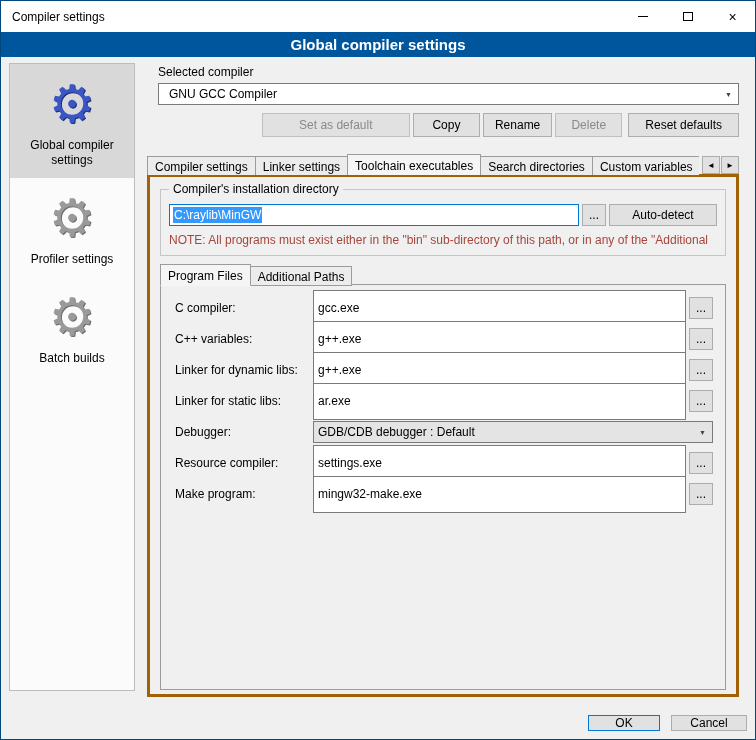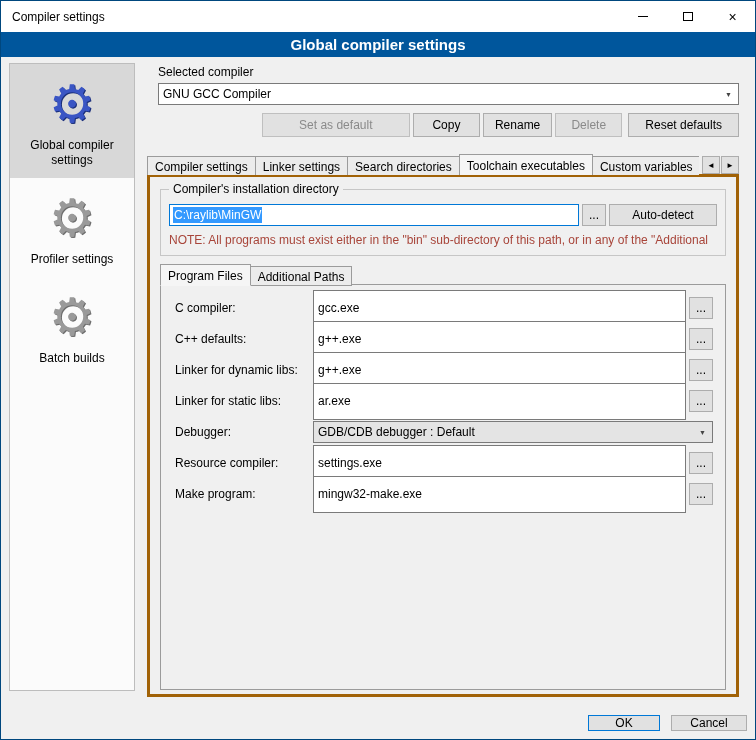--- a/index.html
+++ b/index.html
@@ -27,21 +27,21 @@
   .gear { font-size:52px; line-height:1; display:block; }
   .gear.blue { color:#3a55c4; text-shadow:1px 1px 0 #1b2f7a; }
   .gear.grey { color:#9a9a9a; text-shadow:1px 1px 0 #6d6d6d; }
   .side-label { font-size:12px; margin-top:8px; line-height:1.25; }
 
   
   .main { position:absolute; left:145px; right:8px; top:4px; bottom:42px; }
   .label-plain { font-size:12px; }
   .sel-label { margin:4px 8px 0 12px; }
 
-  .combo { height:22px; background:#fff; border:1px solid #7a7a7a; display:flex; align-items:center; font-size:12px; padding-left:4px; position:relative; cursor:default; }
+  .combo { height:22px; background:#fff; border:1px solid #7a7a7a; display:flex; align-items:center; font-size:12px; padding-left:10px; position:relative; cursor:default; }
   .combo .arrow { position:absolute; right:6px; top:7px; font-size:7px; color:#444; }
   .combo-main { margin:4px 8px 0 12px; }
 
   .btn { background:#e1e1e1; border:1px solid #adadad; font-size:12px; text-align:left; display:flex; align-items:center; justify-content:center; cursor:default; color:#000; }
   .btn.disabled { color:#8a8a8a; border-color:#bfbfbf; }
   .btn.default { border:1px solid #0078d7; }
   .btnrow { margin:8px 8px 0 12px; display:flex; gap:3px; height:24px; }
   .spacer-105 { width:102px; }
   .flex-sp { flex:1; }
   .w150 { width:150px; } .w68 { width:68px; } .w70 { width:70px; } .w112 { width:112px; }
@@ -142,22 +142,22 @@
         <div class="btn disabled w68">Delete</div>
         <span class="flex-sp"></span>
         <div class="btn w112">Reset defaults</div>
       </div>
 
       <div class="notebook">
         <div class="tabscroll-wrap">
           <div class="tabstrip">
             <div class="tab">Compiler settings</div>
             <div class="tab">Linker settings</div>
+            <div class="tab active">Toolchain executables</div>
             <div class="tab">Search directories</div>
-            <div class="tab active">Toolchain executables</div>
             <div class="tab">Custom variables</div>
 
           </div>
         </div>
         <div class="tab-arrows">
           <div class="tab-arrow">
               <span>◄</span>
             </div>
           <div class="tab-arrow">
               <span>►</span>
@@ -187,21 +187,21 @@
 
               <div class="frow">
                 <span class="flabel">C compiler:</span>
                 <div class="ftext">
                     <span>gcc.exe</span>
                   </div>
                 <div class="btn fbrowse">...</div>
               </div>
 
               <div class="frow">
-                <span class="flabel">C++ defaults:</span>
+                <span class="flabel">C++ variables:</span>
                 <div class="ftext">
                     <span>g++.exe</span>
                   </div>
                 <div class="btn fbrowse">...</div>
               </div>
 
               <div class="frow">
                 <span class="flabel">Linker for dynamic libs:</span>
                 <div class="ftext">
                     <span>g++.exe</span>

